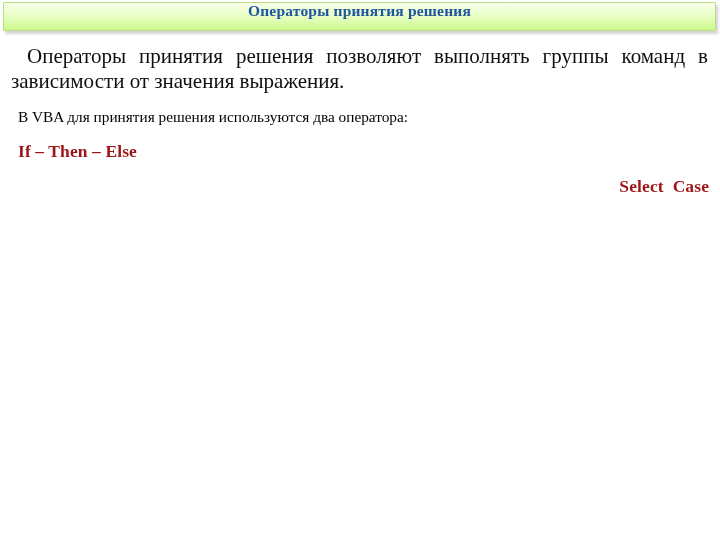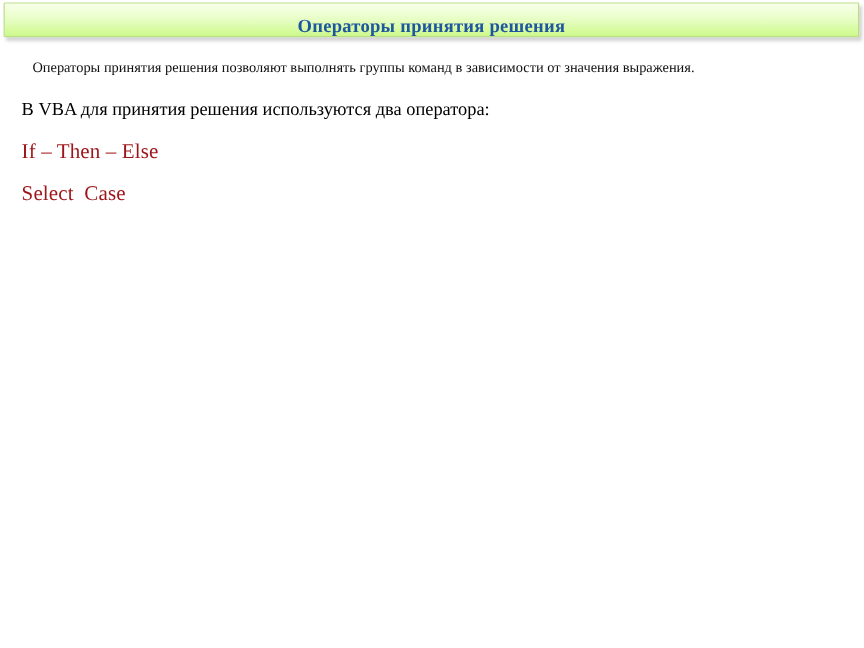--- a/index.html
+++ b/index.html
@@ -35,21 +35,21 @@
     left: 0;
     top: 0;
     width: 100%;
     height: 100%;
     box-sizing: border-box;
     border: 1px solid #b9df86;
     border-radius: 1px;
     background: linear-gradient(to bottom, #f7ffe7 0%, #f2ffdd 18%, #e4fdbe 55%, #d3fb98 88%, #cdf78d 100%);
     box-shadow: 2px 3px 3px rgba(120,120,120,0.33);
     display: flex;
-    align-items: flex-end;
+    align-items: flex-start;
     justify-content: center;
     overflow: hidden;
   }
   .title-text {
     font-family: "Liberation Serif", "DejaVu Serif", serif;
     font-weight: bold;
     font-size: 15.5px;
     line-height: 1;
     color: #1f56a0;
     letter-spacing: 0.2px;
@@ -60,21 +60,21 @@
 
   
   .body-area {
     position: absolute;
     left: 11px;
     top: 44px;
     width: 698px;
   }
 
   .para-justified {
-    font-size: 12px;
+    font-size: 21px;
     line-height: 25px;
     color: #0f0f10;
     text-align: justify;
     text-align-last: left;
     text-indent: 16px;
     margin: 0;
     width: 697px;
     hyphens: none;
   }
 
@@ -84,30 +84,30 @@
     color: #000000;
     text-align: left;
     text-indent: 7px;
     margin: 0;
     padding-top: 10px;
     white-space: nowrap;
   }
 
   .kw-line {
     font-size: 17.5px;
-    font-weight: normal;
+    font-weight: bold;
     color: #9d1519;
     line-height: 24px;
     margin: 0;
     padding-left: 7px;
     white-space: pre;
     letter-spacing: 0.1px;
   }
   .kw-line.first { padding-top: 10px; }
-  .kw-line.second { padding-top: 11px; }
+  .kw-line.second { padding-top: 11px; text-align: right; }
 </style>
 </head>
 <body>
 
 <div class="slide">
 
   <div class="title-banner-wrap">
     <div class="title-banner">
       <div class="title-text">Операторы принятия решения</div>
     </div>

